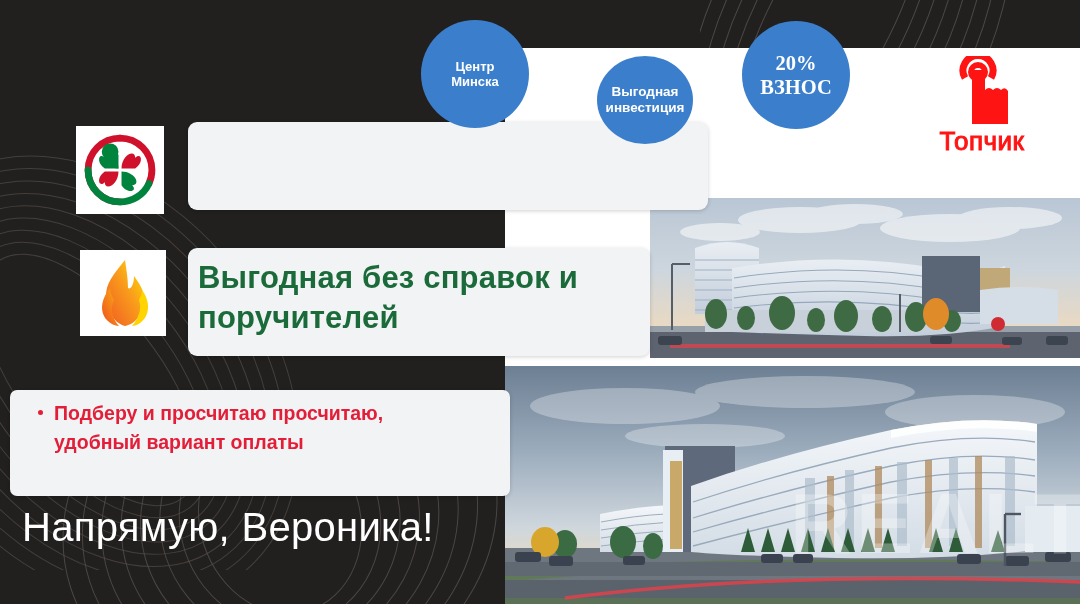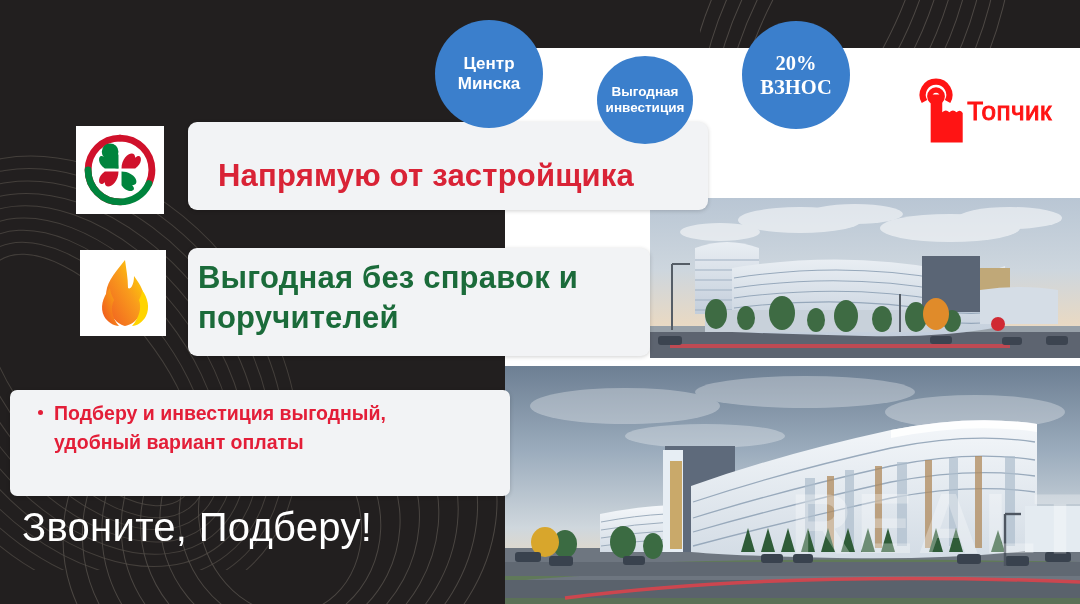--- a/index.html
+++ b/index.html
@@ -83,36 +83,36 @@
   }
 
   
   .bubble{
     position:absolute;border-radius:50%;
     background:#3b7fcc;
     color:#ffffff;
     display:flex;align-items:center;justify-content:center;
     text-align:center;font-weight:bold;line-height:1.18;
   }
-  #bubble-center{left:435px;top:20px;width:108px;height:108px;font-size:17px;}
+  #bubble-center{left:421px;top:20px;width:108px;height:108px;font-size:13px;}
   #bubble-invest{left:597px;top:56px;width:96px;height:88px;font-size:13.5px;align-items:center;}
   #bubble-percent{left:742px;top:21px;width:108px;height:108px;font-size:20.5px;font-family:Liberation Serif, serif;}
 
   
   .logo-box{
     position:absolute;background:#ffffff;
     display:flex;align-items:center;justify-content:center;
   }
   #logo-clover{left:76px;top:126px;width:88px;height:88px;}
   #logo-flame{left:80px;top:250px;width:86px;height:86px;}
 
   
   #brand-topchik{
     position:absolute;left:912px;top:52px;width:140px;height:120px;
-    display:flex;flex-direction:row;align-items:center;justify-content:flex-start;
+    display:flex;flex-direction:column;align-items:center;justify-content:flex-start;
   }
   #brand-topchik .mark{margin-top:4px;}
   #brand-topchik .wordmark{
     margin-top:-2px;
     font-size:26px;color:#ff1414;
     -webkit-text-stroke:1px #ff1414;
     font-weight:300;letter-spacing:.5px;
   }
 
   
@@ -365,37 +365,36 @@
 
       <g stroke="#4e5661" stroke-width="2.4" fill="none">
         <line x1="500" y1="148" x2="500" y2="200"></line>
         <line x1="500" y1="148" x2="516" y2="148"></line>
       </g>
     </svg>
     <div id="watermark" style="left:285px;top:108px;position:absolute;">REALT</div>
   </div>
 
   <div class="panel" id="panel-red"></div>
-  <div class="panel-text" id="txt-red">Напрямую от застройщика</div>
 
   <div class="panel" id="panel-green"></div>
   <div class="panel-text" id="txt-green">Выгодная без справок и поручителей</div>
 
   <div class="panel" id="panel-bullets"></div>
   <div id="bullets">
     <div class="li">
       <span class="dot"></span>
-      <span>Подберу и инвестиция выгодный,</span>
+      <span>Подберу и просчитаю просчитаю,</span>
     </div>
     <div class="li">
       <span>удобный вариант оплаты</span>
     </div>
   </div>
 
-  <div id="cta-main">Звоните, Подберу!</div>
+  <div id="cta-main">Напрямую, Вероника!</div>
 
   <div class="bubble" id="bubble-center">
     <div>
       <div>Центр</div>
       <div>Минска</div>
     </div>
   </div>
 
   <div class="bubble" id="bubble-invest">
     <div>

